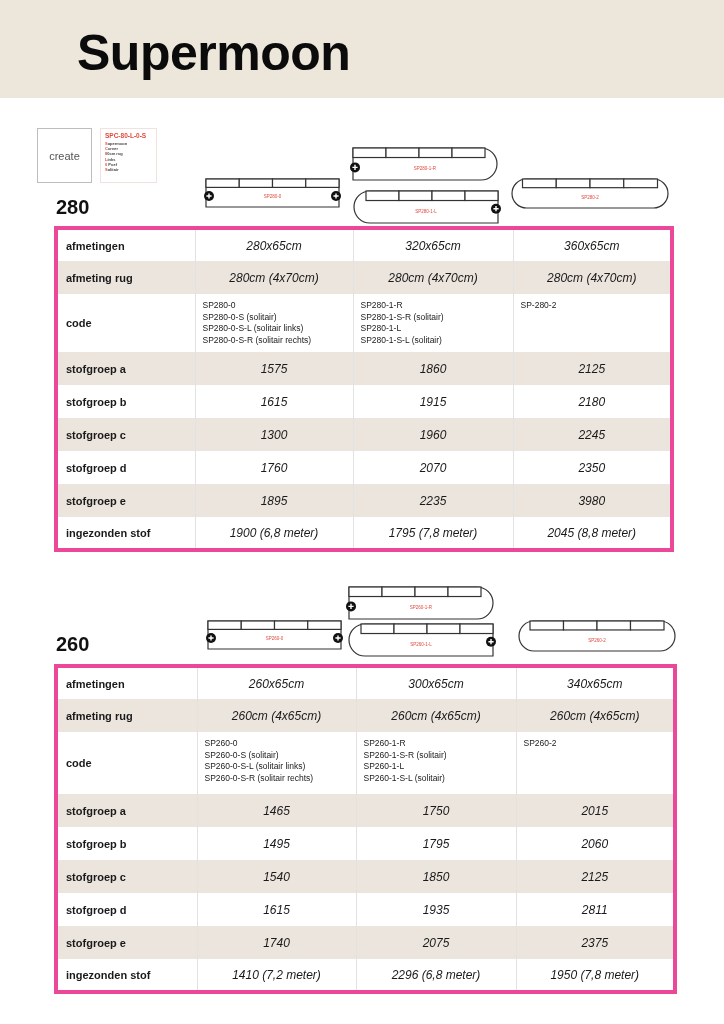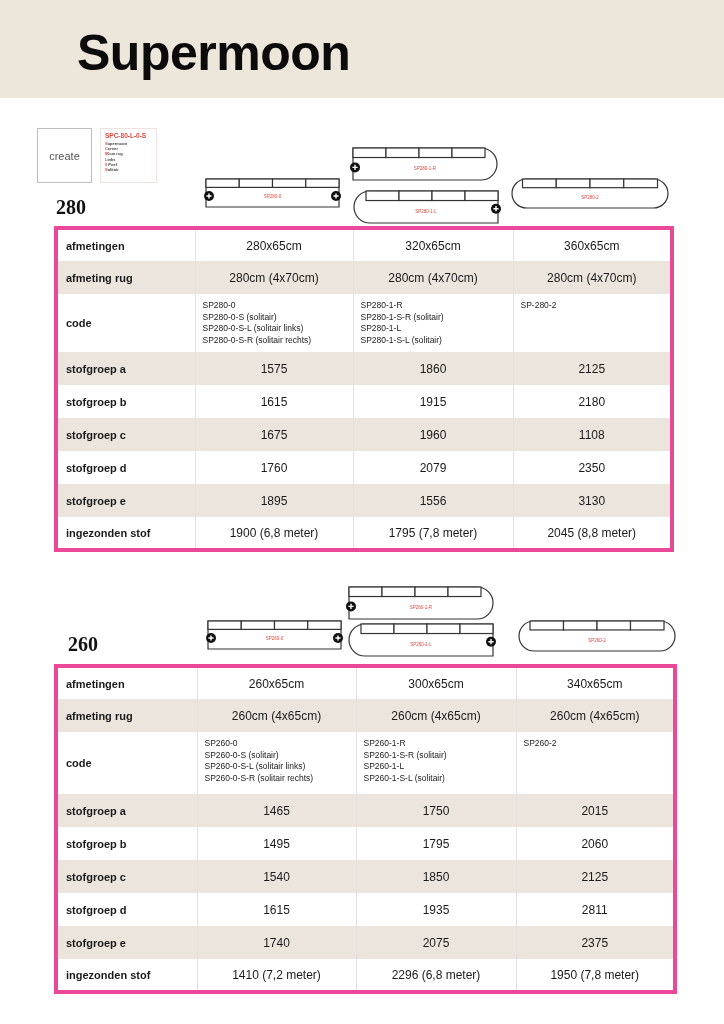--- a/index.html
+++ b/index.html
@@ -8,31 +8,31 @@
 
   .header { position: absolute; left: 0; top: 0; width: 724px; height: 98px; background: #ede6db; }
   .header-title { position: absolute; left: 77px; top: 24px; font-size: 50px; font-weight: 700; letter-spacing: -0.5px; color: #0b0b0b; }
 
   .create-box { position: absolute; left: 37px; top: 128px; width: 55px; height: 55px; border: 1px solid #bdbdbd; display: flex; align-items: center; justify-content: center; font-size: 11px; color: #555; }
   .code-card { position: absolute; left: 100px; top: 128px; width: 57px; height: 55px; border: 1px solid #f0e2df; padding: 3px 4px; }
   .code-card-title { font-size: 6.5px; font-weight: 700; color: #e2483d; margin-bottom: 2px; }
   .code-card-line { font-size: 4px; line-height: 5.2px; color: #444; font-weight: 700; }
   .code-card-line::first-letter { color: #e2483d; }
 
-  .section-label { position: absolute; font-size: 20px; font-weight: 700; color: #111; font-family: Liberation Serif, serif; }
+  .section-label { position: absolute; font-size: 20px; font-weight: 700; color: #111; }
 
   .diagram { position: absolute; }
   .diagram svg { display: block; overflow: visible; }
 
   table.spec { position: absolute; border-collapse: collapse; table-layout: fixed; border: 4px solid #ec4899; }
   table.spec td { border-left: 1px solid #e2e2e2; font-size: 12px; color: #1a1a1a; vertical-align: middle; }
   table.spec tr:nth-child(even) td { background: #ece5dd; }
   table.spec tr:nth-child(odd) td { background: #ffffff; }
   table.spec td.rowlabel { font-weight: 700; padding-left: 8px; font-size: 11px; border-left: none; }
-  table.spec td.val { text-align: center; }
+  table.spec td.val { text-align: center; font-style: italic; }
   table.spec td.codes { text-align: left; padding: 6px 7px; font-size: 8.5px; line-height: 11.6px; vertical-align: top; }
   .code-line { display: block; }
 </style>
 </head>
 <body>
 
 <div class="header">
   <div class="header-title">Supermoon</div>
 </div>
 
@@ -152,47 +152,47 @@
           <td class="val">2125</td>
         </tr>
         <tr style="height: 33px;">
           <td class="rowlabel">stofgroep b</td>
           <td class="val">1615</td>
           <td class="val">1915</td>
           <td class="val">2180</td>
         </tr>
         <tr style="height: 33px;">
           <td class="rowlabel">stofgroep c</td>
-          <td class="val">1675</td>
+          <td class="val">1300</td>
           <td class="val">1960</td>
-          <td class="val">1108</td>
+          <td class="val">2245</td>
         </tr>
         <tr style="height: 33px;">
           <td class="rowlabel">stofgroep d</td>
           <td class="val">1760</td>
-          <td class="val">2079</td>
+          <td class="val">2070</td>
           <td class="val">2350</td>
         </tr>
         <tr style="height: 33px;">
           <td class="rowlabel">stofgroep e</td>
           <td class="val">1895</td>
-          <td class="val">1556</td>
-          <td class="val">3130</td>
+          <td class="val">2235</td>
+          <td class="val">3980</td>
         </tr>
         <tr style="height: 33px;">
           <td class="rowlabel">ingezonden stof</td>
           <td class="val">1900 (6,8 meter)</td>
           <td class="val">1795 (7,8 meter)</td>
           <td class="val">2045 (8,8 meter)</td>
         </tr>
       </tbody>
     </table>
   </div>
 <div id="section-1">
-    <div class="section-label" style="left: 68px; top: 633px;">260</div>
+    <div class="section-label" style="left: 56px; top: 633px;">260</div>
     <div class="diagram" style="left: 207px; top: 620px;">
       <svg width="135" height="30">
         <path d="M1 1 H134 V29 H1 Z" fill="#fff" stroke="#333" stroke-width="1.2"></path>
         <rect x="1" y="1" width="33.25" height="8.4" fill="#fff" stroke="#333" stroke-width="1.2"></rect>
         <rect x="34.25" y="1" width="33.25" height="8.4" fill="#fff" stroke="#333" stroke-width="1.2"></rect>
         <rect x="67.5" y="1" width="33.25" height="8.4" fill="#fff" stroke="#333" stroke-width="1.2"></rect>
         <rect x="100.75" y="1" width="33.25" height="8.4" fill="#fff" stroke="#333" stroke-width="1.2"></rect>
         <text x="67.5" y="20.400000000000002" text-anchor="middle" font-size="4.5" fill="#e2483d" font-family="&quot;Liberation Sans&quot;, sans-serif">SP260-0</text>
         <g>
           <circle cx="4" cy="18" r="5" fill="#111"></circle>

